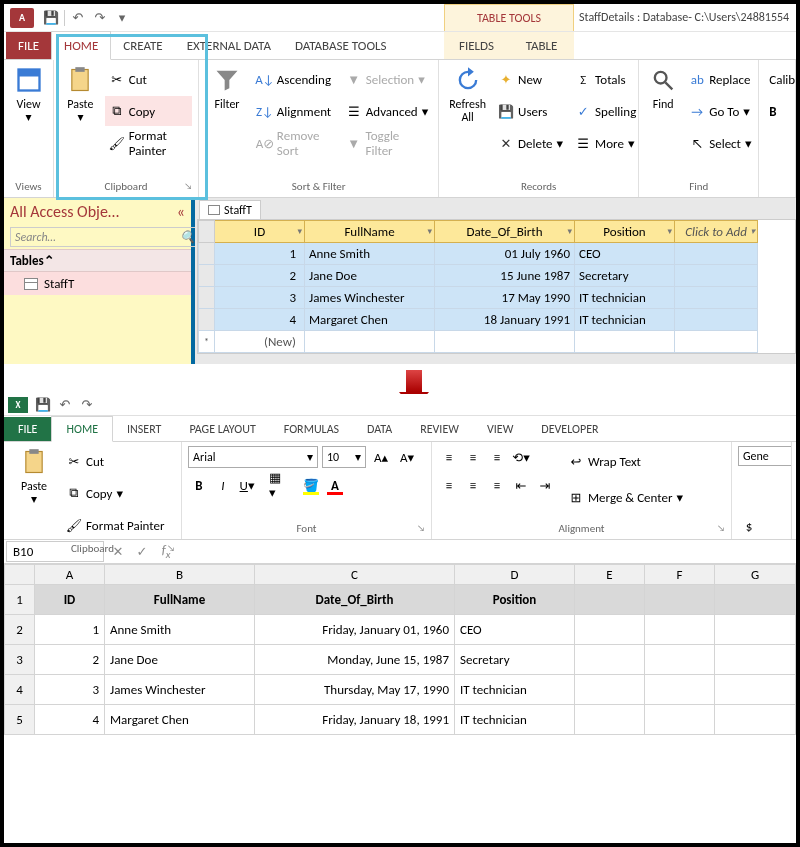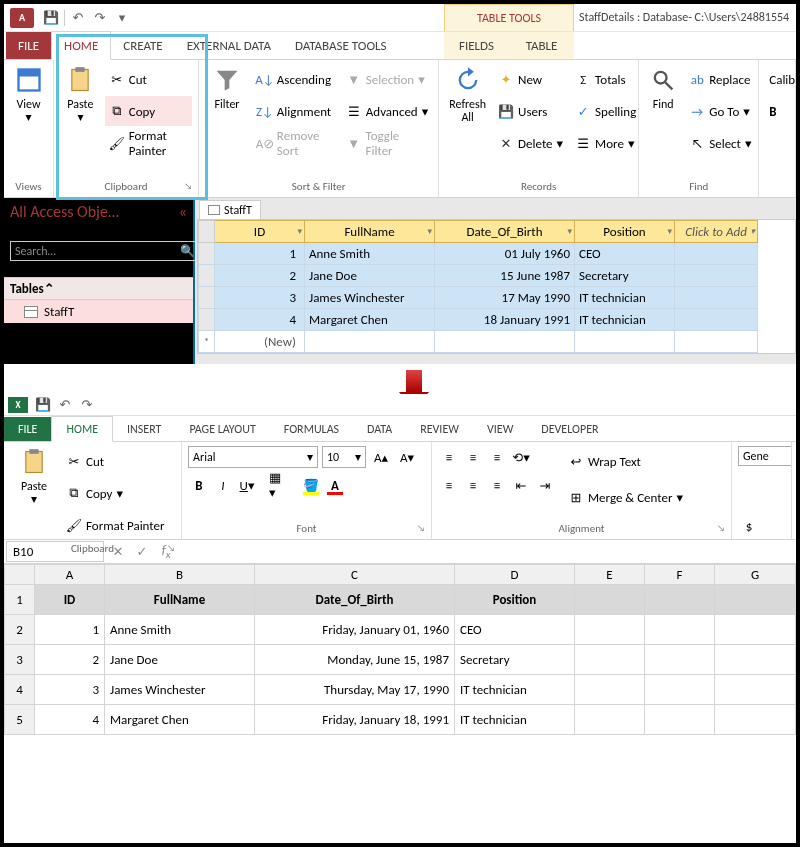--- a/index.html
+++ b/index.html
@@ -32,23 +32,23 @@
 .big-btn .ic { width:28px; height:28px; margin-bottom:4px; }
 .big-btn .lbl { font-size:12px; text-align:center; line-height:1.1; }
 .col { display:flex; flex-direction:column; gap:2px; }
 .sm-btn { display:flex; align-items:center; gap:4px; padding:2px 4px; font-size:13px; height:30px; }
 .sm-btn .ic { width:16px; height:16px; display:inline-flex; align-items:center; justify-content:center; }
 .highlight-box { border:3px solid #5bc0de; position:absolute; left:52px; top:30px; width:152px; height:166px; pointer-events:none; }
 .copy-hl { background:#fce4e4; }
 
 
 .ac-body { display:flex; height:166px; }
-.nav-pane { width:191px; border-right:2px solid #0369a1; background:#000000; }
+.nav-pane { width:191px; border-right:4px solid #0369a1; background:#fef9c3; }
 .nav-hdr { display:flex; align-items:center; justify-content:space-between; padding:4px 6px; color:#a4373a; font-size:16px; }
-.nav-search { width:190px; margin:16px 6px; border:1px solid #ccc; padding:2px 4px; color:#888; font-size:12px; display:flex; justify-content:space-between; align-items:center; }
+.nav-search { width:190px; margin:2px 6px; border:1px solid #ccc; padding:2px 4px; font-style:italic; color:#888; font-size:12px; display:flex; justify-content:space-between; align-items:center; }
 .nav-cat { background:#f3e6e6; padding:3px 6px; font-weight:bold; display:flex; border-top:1px solid #e0c8c8; border-bottom:1px solid #e0c8c8; font-size:13px; }
 .nav-item { padding:4px 6px 4px 20px; background:#fcdede; display:flex; align-items:center; gap:6px; font-size:13px; }
 .nav-item .tbl-ic { width:14px; height:12px; background:linear-gradient(#fff 50%,#fff 50%); border:1px solid #888; position:relative; }
 .nav-item .tbl-ic:before { content:""; position:absolute; top:3px; left:0; right:0; height:1px; background:#888; }
 
 
 .ds-area { flex:1; background:#e8e8e8; }
 .ds-tab { display:inline-flex; align-items:center; gap:4px; background:#fff; border:1px solid #ccc; border-bottom:none; padding:2px 8px; margin:2px 0 0 4px; font-size:12px; }
 .ds-tbl { background:#fff; border:1px solid #ccc; margin-left:2px; }
 .ds-tbl table { border-collapse:collapse; width:560px; }

